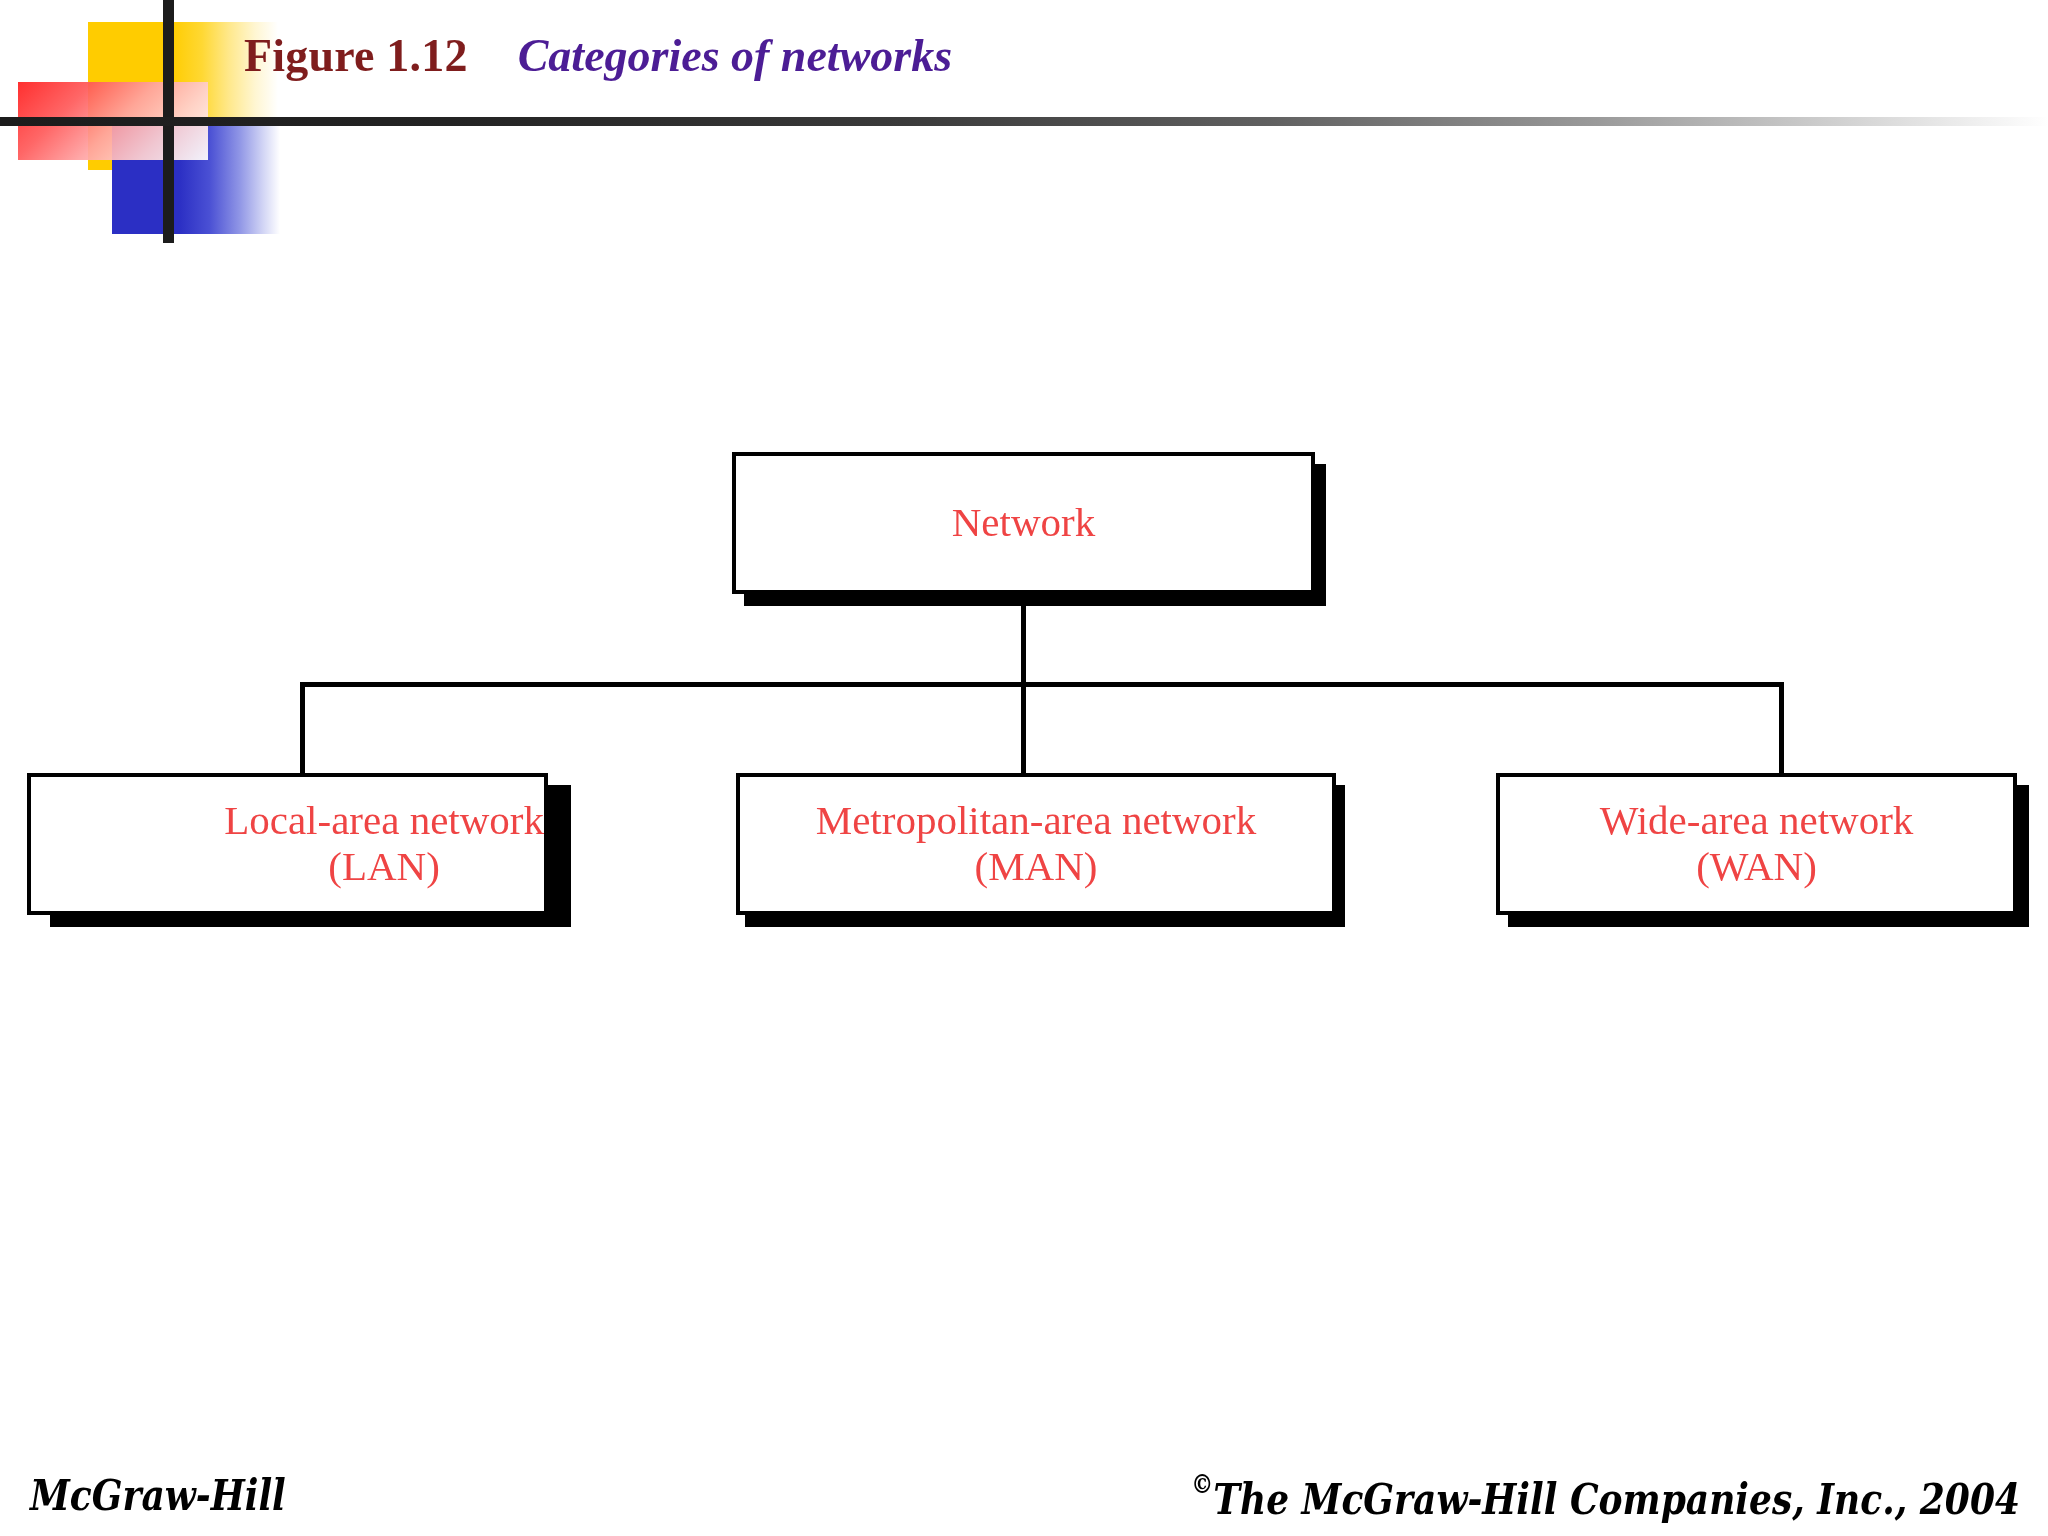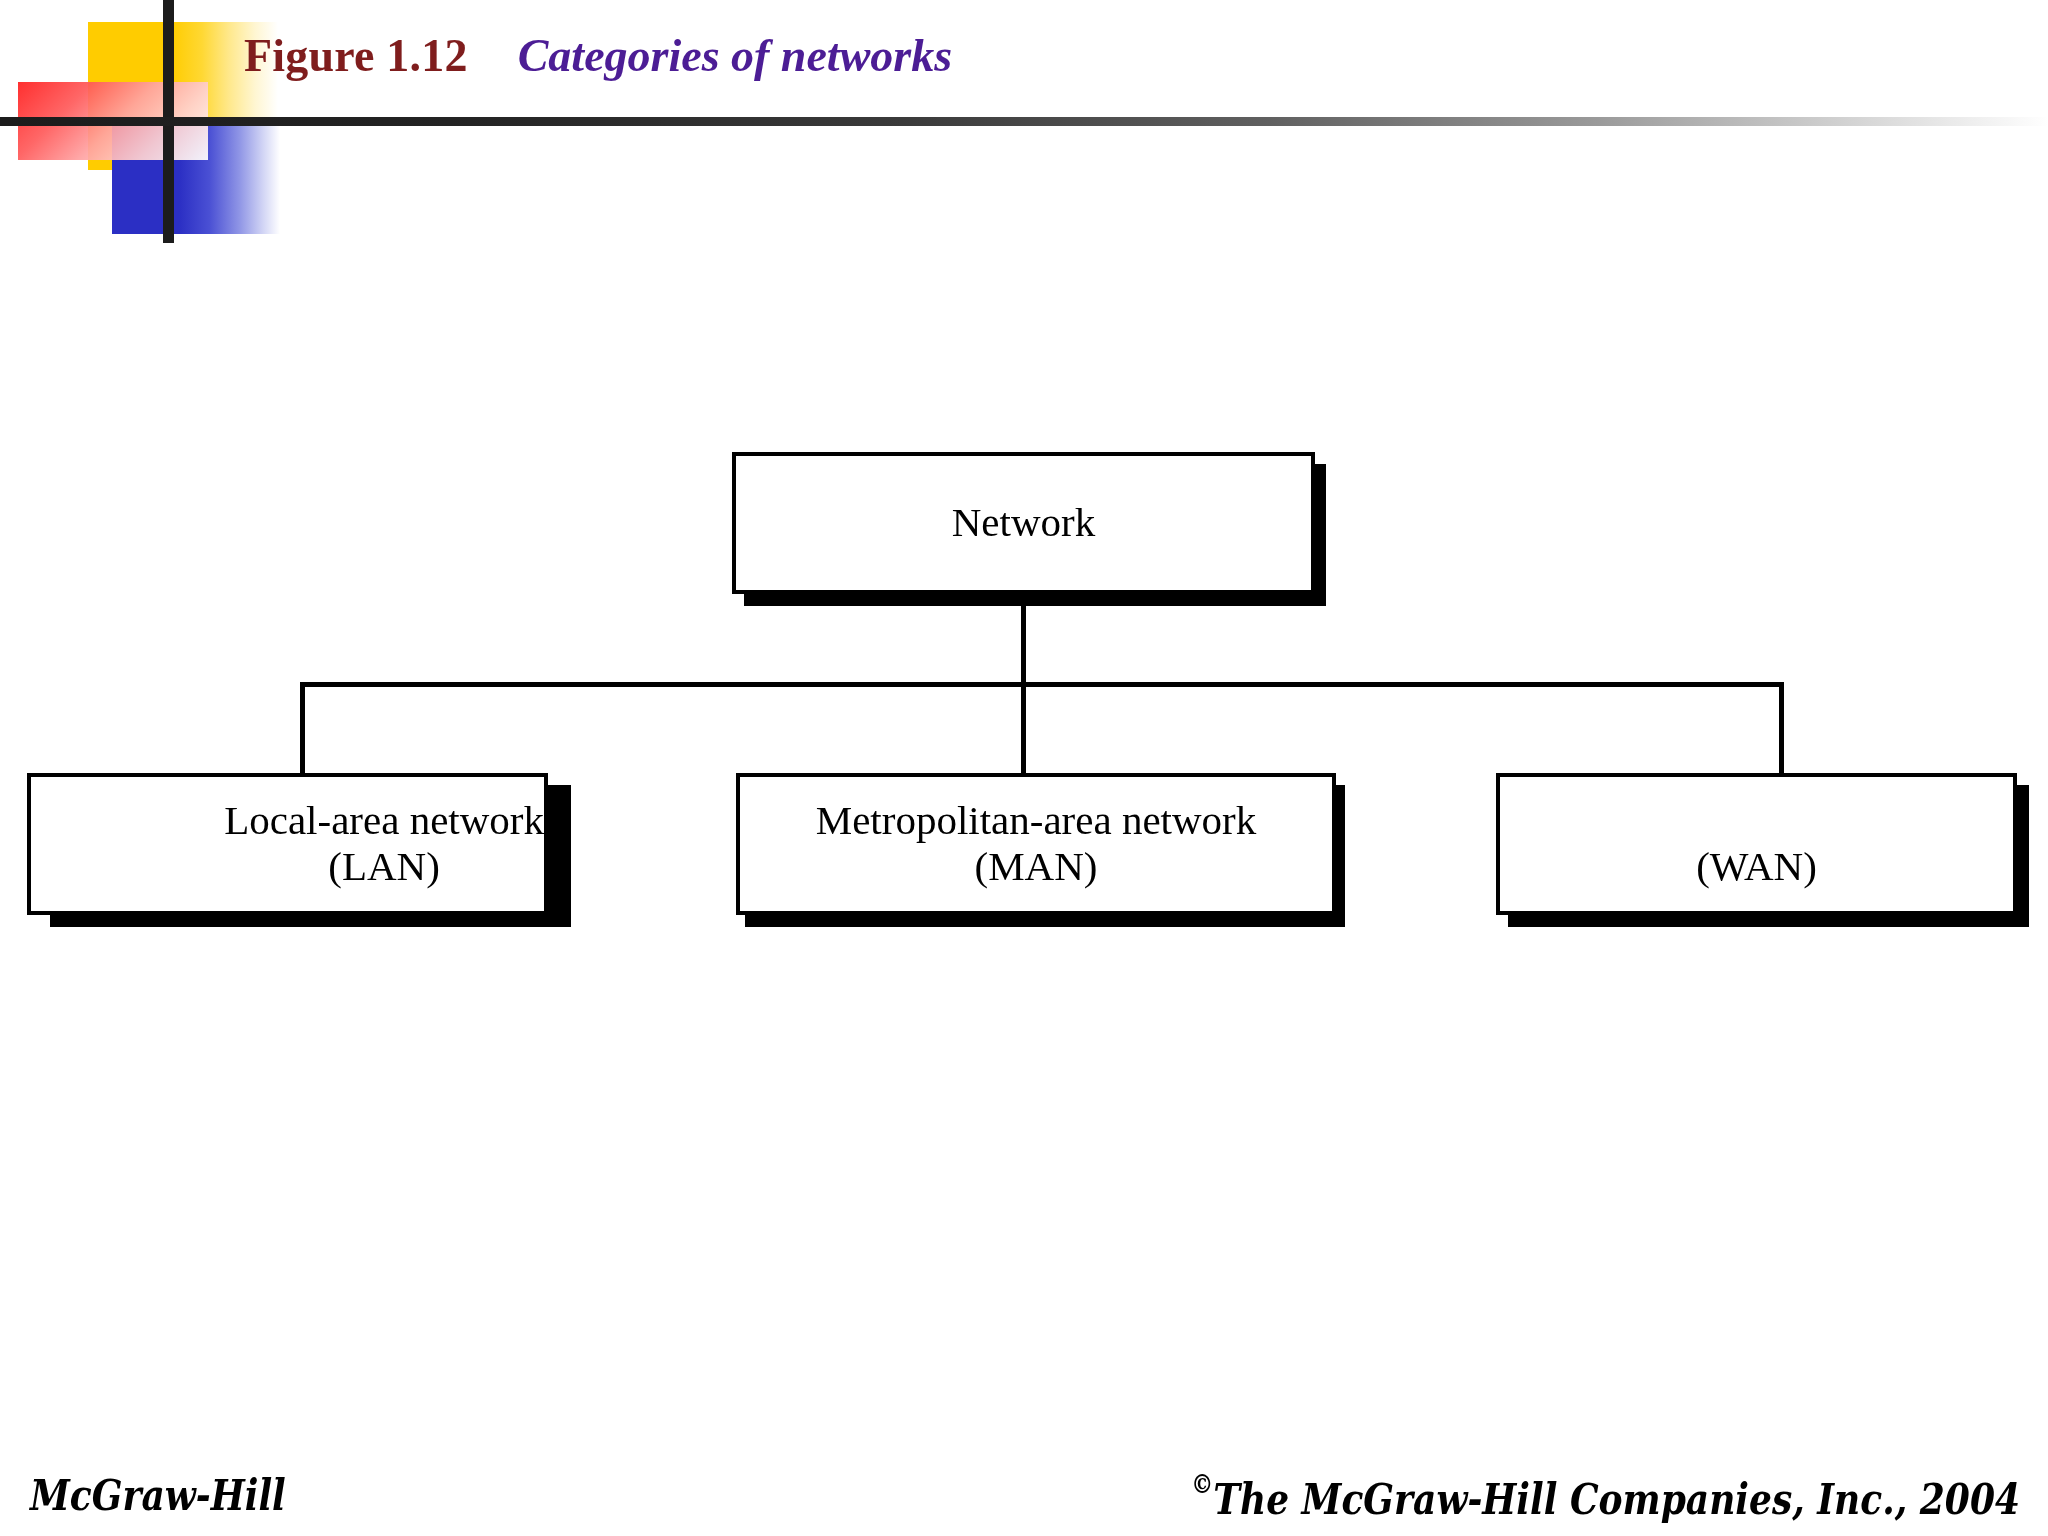--- a/index.html
+++ b/index.html
@@ -109,21 +109,21 @@
     z-index: 3;
   }
   .node-shadow {
     position: absolute;
     background: #000000;
     z-index: 2;
   }
   .node-label {
     font-family: "Liberation Serif", "DejaVu Serif", serif;
     font-size: 41px;
-    color: #000000;
+    color: #ef4444;
     line-height: 1.12;
   }
 
   .connector {
     position: absolute;
     background: #000000;
     z-index: 1;
   }
 
   
@@ -201,21 +201,21 @@
   <div class="node" style="left:736px; top:773px; width:600px; height:142px;">
     <span class="node-label">
       <span>Metropolitan-area network</span><br>
       <span>(MAN)</span>
     </span>
   </div>
 
   <div class="node-shadow" style="left:1508px; top:785px; width:521px; height:142px;"></div>
   <div class="node" style="left:1496px; top:773px; width:521px; height:142px;">
     <span class="node-label">
-      <br>
+      <span>Wide-area network</span><br>
       <span>(WAN)</span>
     </span>
   </div>
 
   <div class="footer-left">McGraw-Hill</div>
 
   <div class="footer-right">
     <span class="sup">©</span><span>The McGraw-Hill Companies, Inc., 2004</span>
   </div>
 

